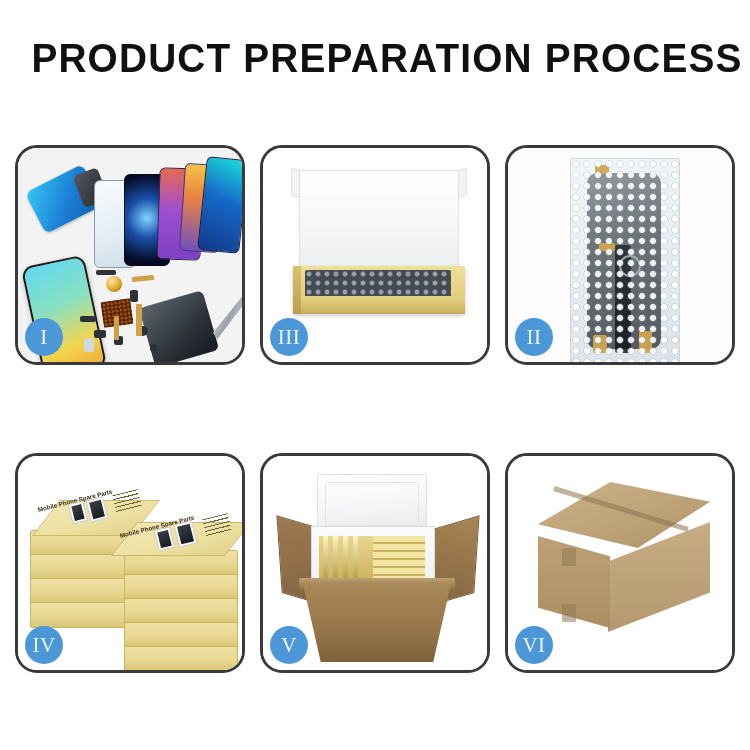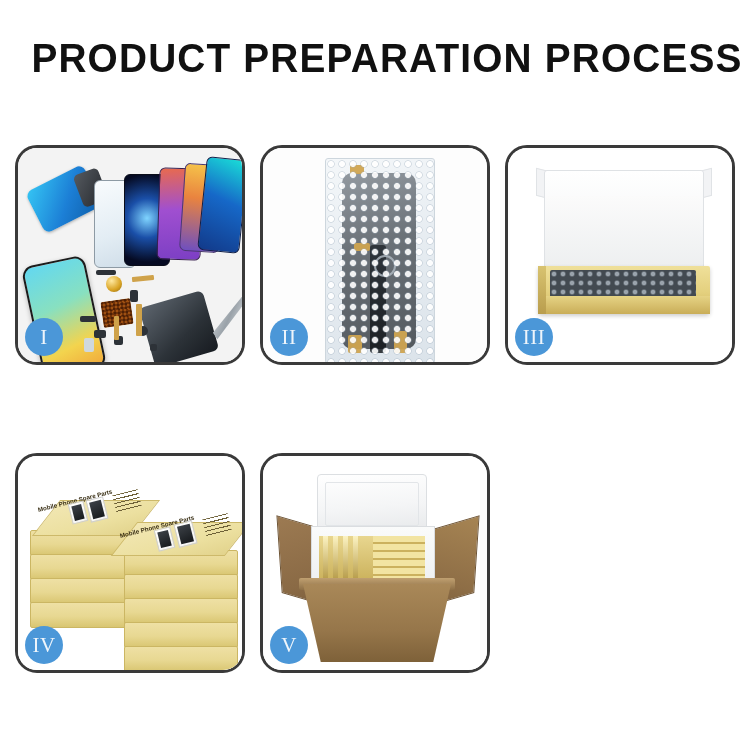--- a/index.html
+++ b/index.html
@@ -389,48 +389,48 @@
       <div class="p1-ribbon" style="left:114px;top:128px;width:22px;height:5px;transform:rotate(-6deg);"></div>
       <div class="p1-ribbon" style="left:118px;top:156px;width:6px;height:32px;"></div>
       <div class="p1-ribbon" style="left:96px;top:168px;width:5px;height:24px;"></div>
       <div class="p1-tweezers"></div>
     </div>
     <div class="badge">I</div>
   </div>
 
   <div class="panel">
     <div class="panel-stage">
+      <div class="p3-bg"></div>
+      <div class="p3-lid-flapL"></div>
+      <div class="p3-lid-flapR"></div>
+      <div class="p3-lid"></div>
+      <div class="p3-foam"></div>
+      <div class="p3-tray"></div>
+      <div class="p3-wrap"></div>
+      <div class="p3-tray-front"></div>
+      <div class="p3-tray-edgeL"></div>
+    </div>
+    <div class="badge">III</div>
+  </div>
+
+  <div class="panel">
+    <div class="panel-stage">
       <div class="p2-bg"></div>
       <div class="p2-bag">
         <div class="p2-screen"></div>
         <div class="p2-flex"></div>
         <div class="p2-circle"></div>
         <div class="p2-tab" style="left:24px;top:6px;width:14px;height:9px;"></div>
         <div class="p2-tab" style="left:28px;top:84px;width:16px;height:8px;"></div>
         <div class="p2-tab" style="left:22px;top:176px;width:14px;height:18px;"></div>
         <div class="p2-tab" style="left:68px;top:172px;width:13px;height:22px;"></div>
         <div class="p2-bubbles"></div>
       </div>
     </div>
     <div class="badge">II</div>
-  </div>
-
-  <div class="panel">
-    <div class="panel-stage">
-      <div class="p3-bg"></div>
-      <div class="p3-lid-flapL"></div>
-      <div class="p3-lid-flapR"></div>
-      <div class="p3-lid"></div>
-      <div class="p3-foam"></div>
-      <div class="p3-tray"></div>
-      <div class="p3-wrap"></div>
-      <div class="p3-tray-front"></div>
-      <div class="p3-tray-edgeL"></div>
-    </div>
-    <div class="badge">III</div>
   </div>
 
   <div class="panel">
     <div class="panel-stage">
       <div class="p4-bg"></div>
       <div class="p4-stack">
 
         <div class="p4-box" style="left:2px;  top:46px;  width:96px; height:24px;"></div>
         <div class="p4-box" style="left:2px;  top:70px;  width:96px; height:24px;"></div>
         <div class="p4-box" style="left:2px;  top:94px;  width:96px; height:24px;"></div>
@@ -479,14 +479,26 @@
         <span class="slat" style="left:24px;"></span>
         <span class="slat" style="left:34px;"></span>
         <span class="block"></span>
       </div>
       <div class="p5-rim"></div>
       <div class="p5-body"></div>
     </div>
     <div class="badge">V</div>
   </div>
 
+  <div class="panel">
+    <div class="panel-stage">
+      <div class="p6-bg"></div>
+      <div class="p6-side"></div>
+      <div class="p6-front"></div>
+      <div class="p6-top"></div>
+      <div class="p6-seam"></div>
+      <div class="p6-tape" style="left:54px; top:92px;"></div>
+      <div class="p6-tape" style="left:54px; top:148px;"></div>
+    </div>
+    <div class="badge">VI</div>
+  </div>
 
 </div>
 
 </body></html>

